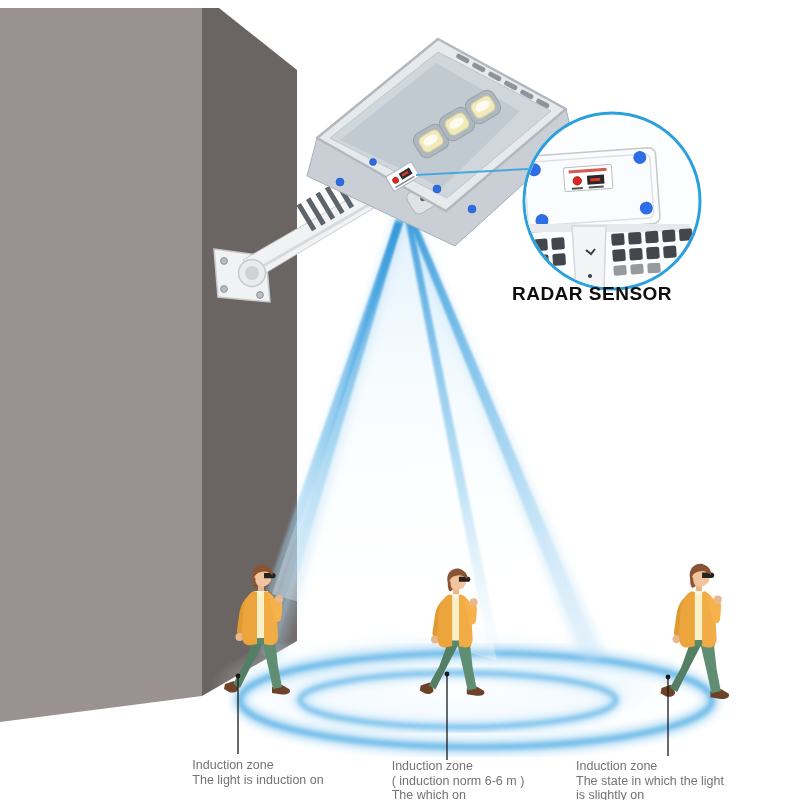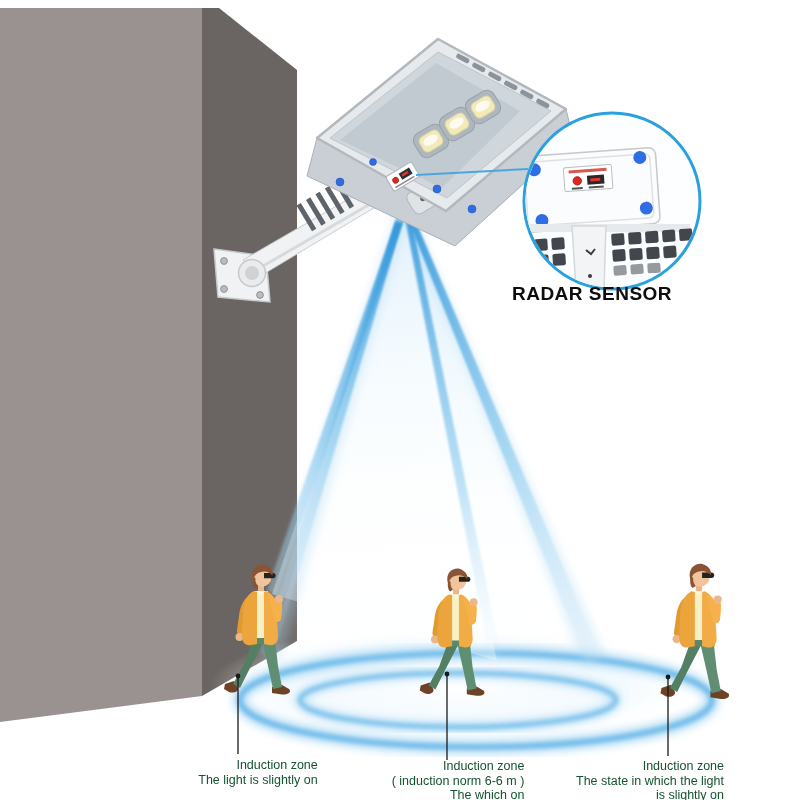--- a/index.html
+++ b/index.html
@@ -1,20 +1,20 @@
 <!DOCTYPE html>
 <html><head>
 <meta charset="utf-8">
 <style>
   html,body{margin:0;padding:0;background:#fff;}
   .stage{position:relative;width:800px;height:800px;background:#ffffff;overflow:hidden;
          font-family:"Liberation Sans",sans-serif;margin-top:8px;}
   .stage svg{position:absolute;left:0;top:0;}
-  .zone-label{position:absolute;transform:translateX(-50%);text-align:right;
-              font-size:12.5px;line-height:1.16;color:#14532d;white-space:nowrap;}
+  .zone-label{position:absolute;transform:translateX(-50%);text-align:left;
+              font-size:12.5px;line-height:1.16;color:#737373;white-space:nowrap;}
   .inset-caption{position:absolute;transform:translateX(-50%);text-align:center;
                  font-size:19px;font-weight:800;letter-spacing:.5px;color:#0d0d0d;white-space:nowrap;}
 </style>
 </head>
 <body>
 
 <div class="stage">
 
 <svg width="800" height="800" viewBox="0 0 800 800">
   <defs>
@@ -258,21 +258,21 @@
       <path d="M586,242 l5,4 l4,-5" fill="none" stroke="#3a3d40" stroke-width="2"></path>
       <circle cx="590" cy="268" r="2" fill="#3a3d40"></circle>
     </g>
   </g>
 </svg>
 
 <div class="inset-caption" style="left:592px; top:275px;">RADAR SENSOR</div>
 
 <div class="zone-label" style="left:258px; top:750px;">
   <div>Induction zone</div>
-  <div>The light is slightly on</div>
+  <div>The light is induction on</div>
 </div>
 
 <div class="zone-label" style="left:458px; top:751px;">
   <div>Induction zone</div>
   <div>( induction norm 6-6 m )</div>
   <div>The which on</div>
 </div>
 
 <div class="zone-label" style="left:650px; top:751px;">
   <div>Induction zone</div>

